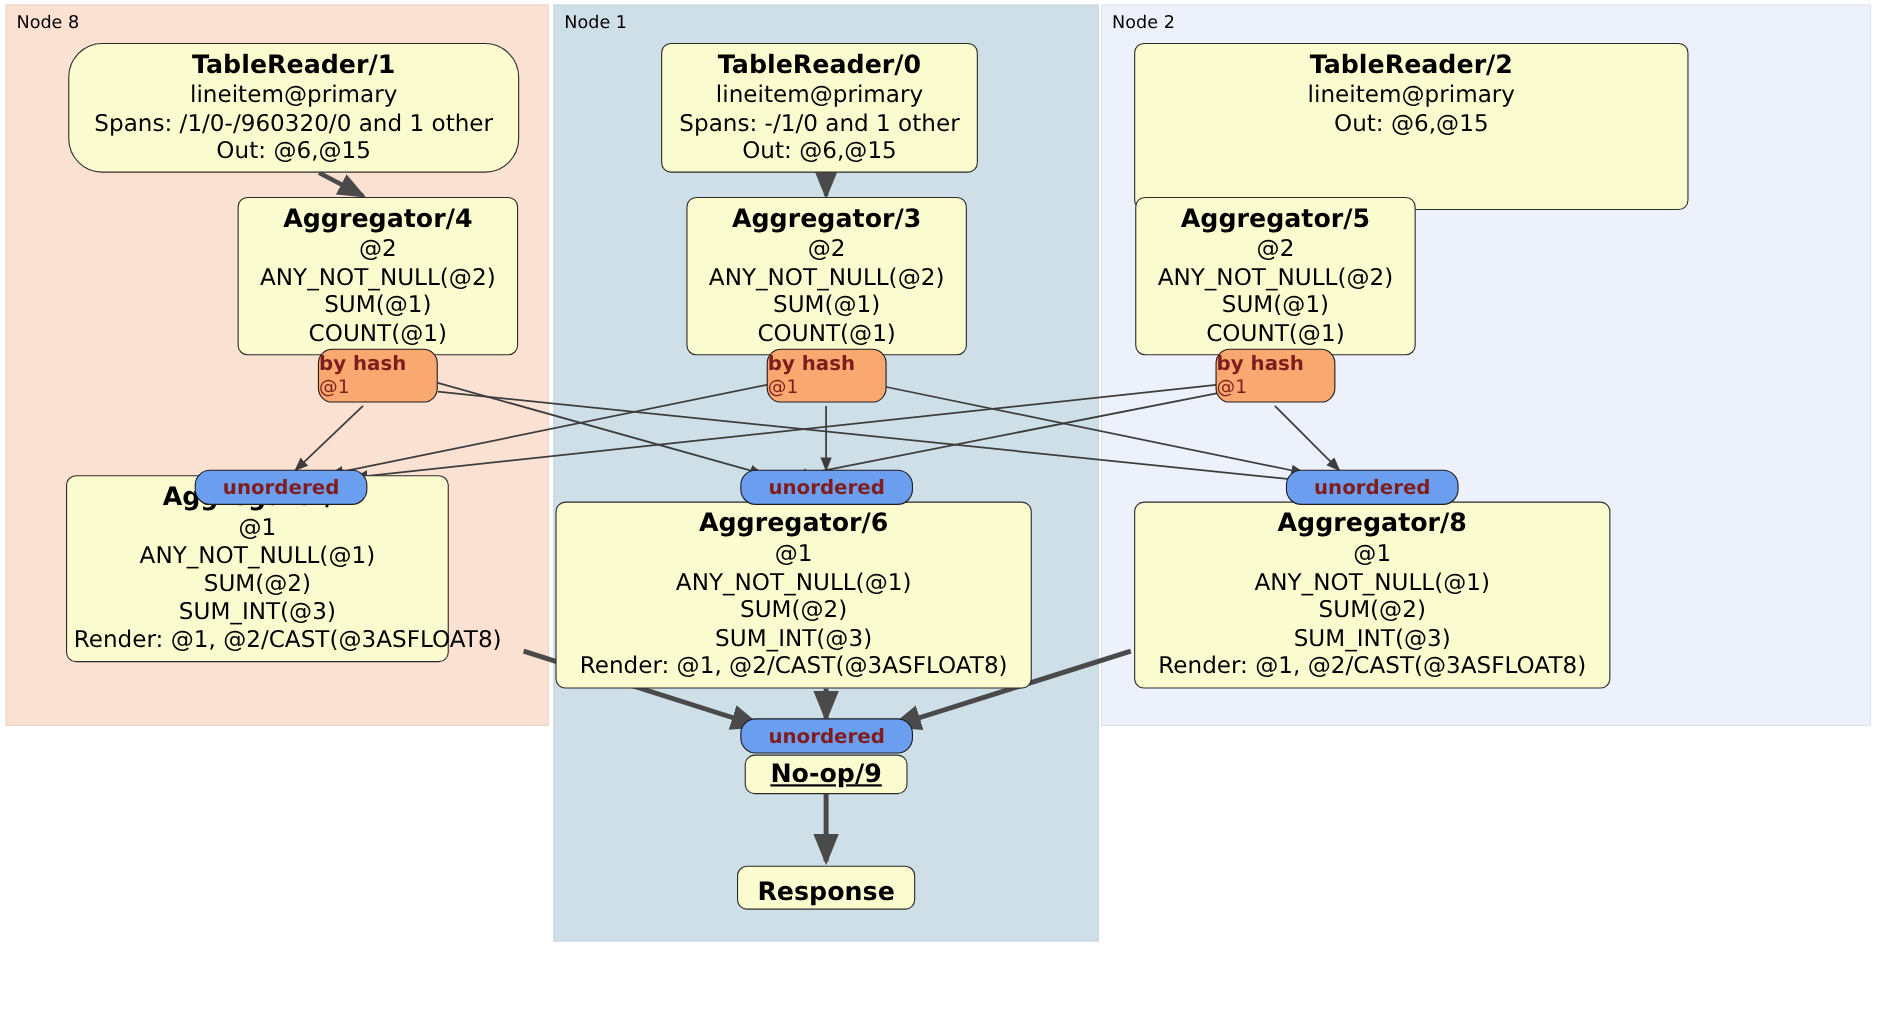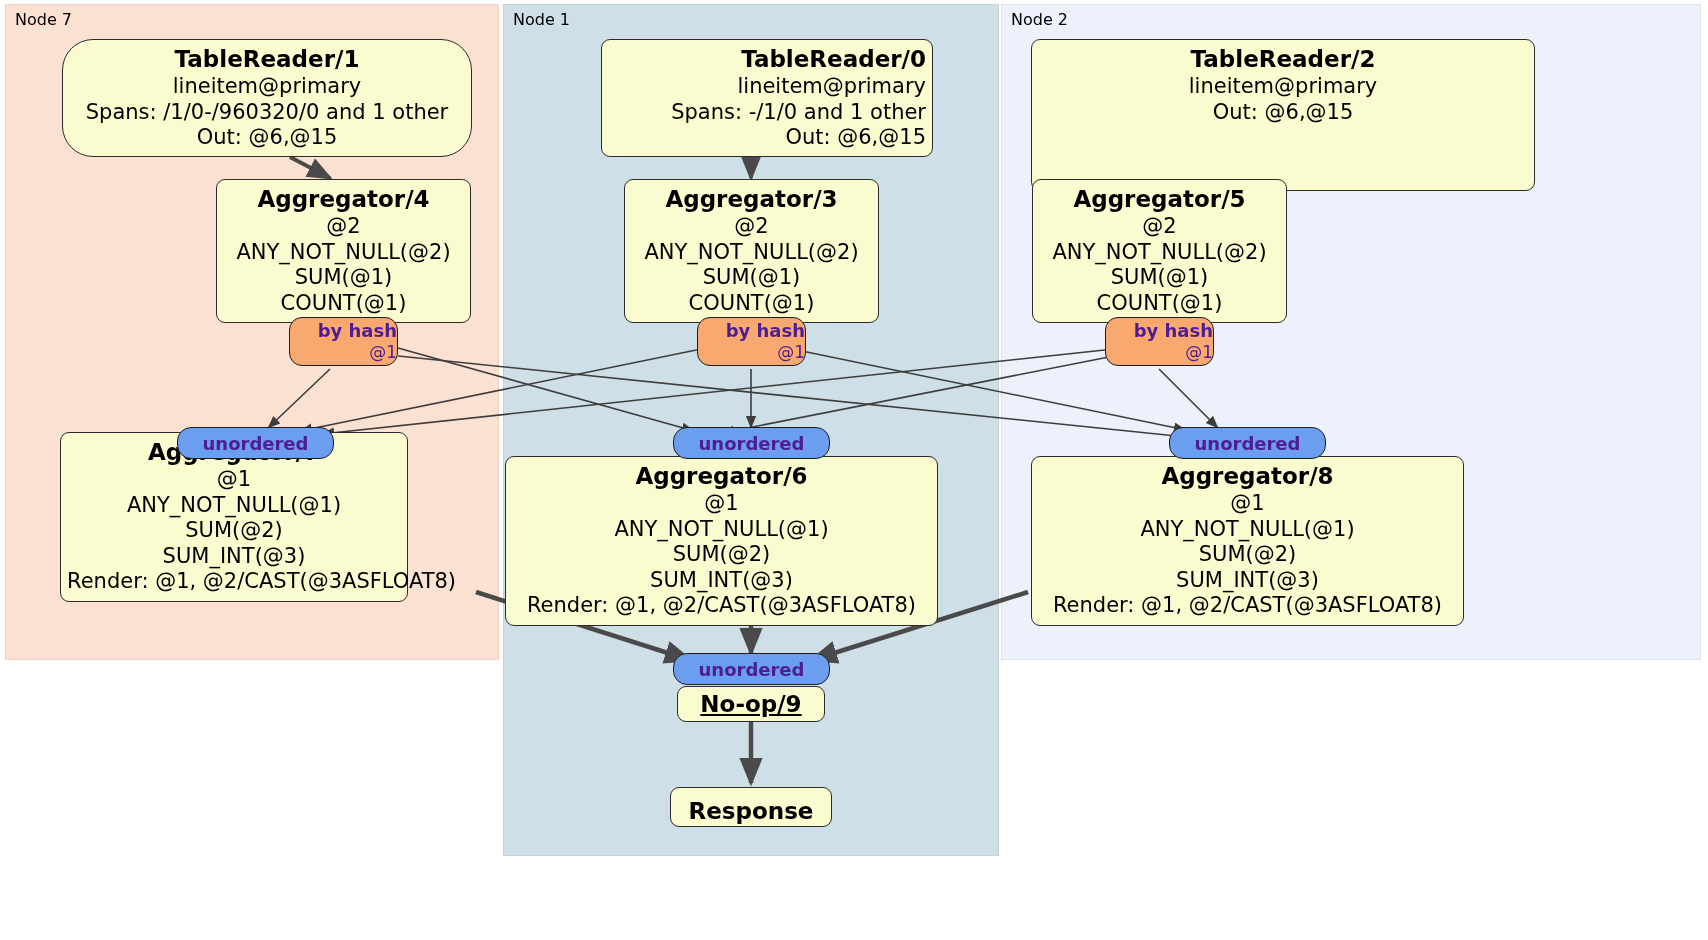--- a/index.html
+++ b/index.html
@@ -77,22 +77,22 @@
     justify-content: center;
     padding: 0;
   }
   .proc.single .ttl { font-size: 23px; }
 
   
   .pill {
     position: absolute;
     box-sizing: border-box;
     border: 1.6px solid #1d1d1d;
-    text-align: right;
-    color: #4c1d95;
+    text-align: left;
+    color: #7f1d1d;
     font-family: "DejaVu Sans", sans-serif;
     white-space: nowrap;
     z-index: 5;
   }
   .pill.hash {
     background: #f9a870;
     border-radius: 13px;
     padding-top: 2px;
     line-height: 22px;
   }
@@ -116,21 +116,21 @@
     align-items: center;
     justify-content: center;
   }
 </style>
 </head>
 <body>
 
 <div id="canvas">
 
   <div class="cluster" style="left:5px; top:4px; width:494px; height:656px; background:#fbe1d2;">
-    <span class="cluster-label">Node 7</span>
+    <span class="cluster-label">Node 8</span>
   </div>
 
   <div class="cluster" style="left:503px; top:4px; width:496px; height:852px; background:#cfdfe8;">
     <span class="cluster-label">Node 1</span>
   </div>
 
   <div class="cluster" style="left:1001px; top:4px; width:700px; height:656px; background:#ecf1fb;">
     <span class="cluster-label">Node 2</span>
   </div>
 
@@ -176,21 +176,21 @@
     </g>
   </svg>
 
   <div class="proc" style="left:62px; top:39px; width:410px; height:118px;border-radius:31px;">
     <span class="ttl">TableReader/1</span>
     <span class="ln">lineitem@primary</span>
     <span class="ln">Spans: /1/0-/960320/0 and 1 other</span>
     <span class="ln">Out: @6,@15</span>
   </div>
 
-  <div class="proc" style="left:601px; top:39px; width:332px; height:118px;text-align:right;">
+  <div class="proc" style="left:601px; top:39px; width:288px; height:118px;">
     <span class="ttl">TableReader/0</span>
     <span class="ln">lineitem@primary</span>
     <span class="ln">Spans: -/1/0 and 1 other</span>
     <span class="ln">Out: @6,@15</span>
   </div>
 
   <div class="proc" style="left:1031px; top:39px; width:504px; height:152px;">
     <span class="ttl">TableReader/2</span>
     <span class="ln">lineitem@primary</span>
     <span class="ln">Out: @6,@15</span>

